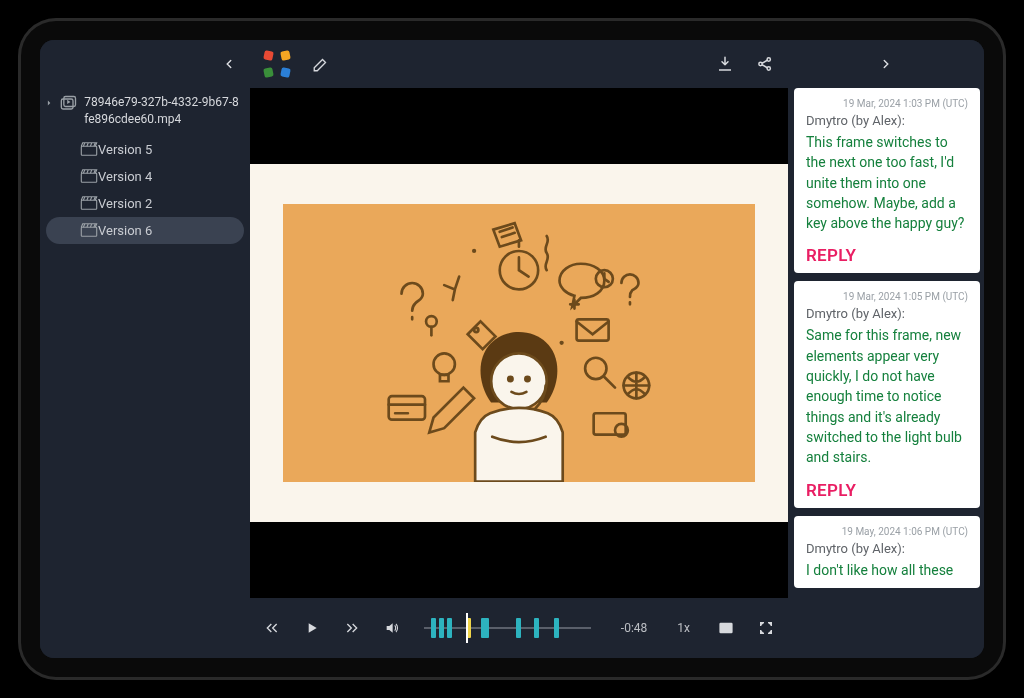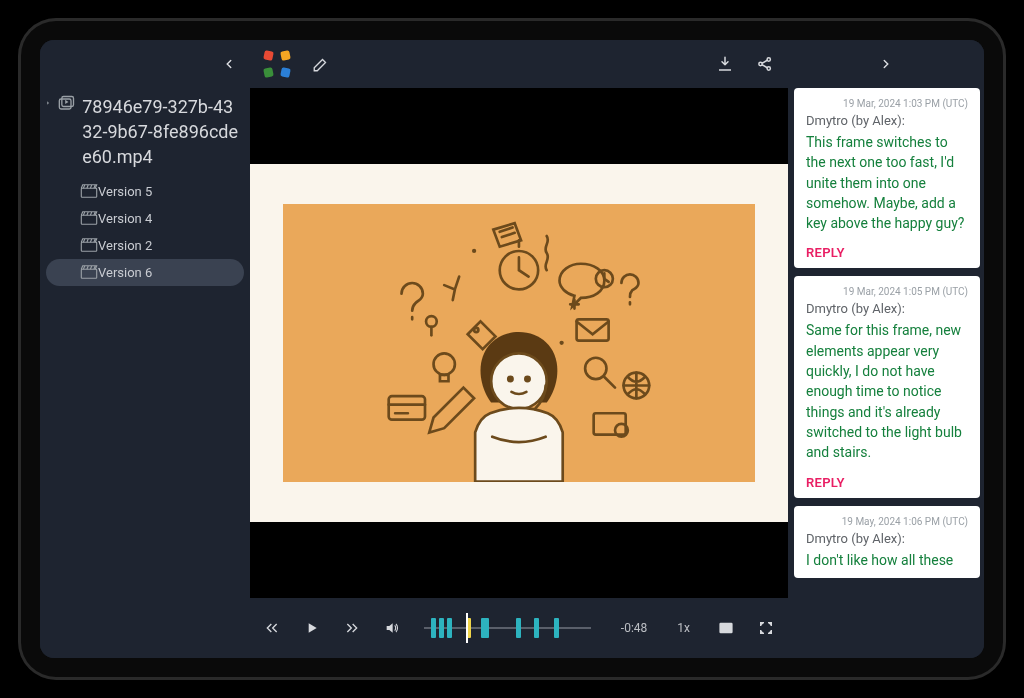--- a/index.html
+++ b/index.html
@@ -16,21 +16,21 @@
     display: flex; overflow: hidden;
   }
 
   
   .sidebar { width: 210px; background: #1e2430; display: flex; flex-direction: column; }
   .sb-header { height: 48px; display: flex; align-items: center; justify-content: flex-end; padding-right: 14px; }
   .sb-header svg { fill: #d7d9dd; }
   .filerow { display: flex; align-items: flex-start; padding: 6px 10px 4px 6px; gap: 6px; color: #d7d9dd; font-size: 12px; }
   .filerow .chev { width: 10px; height: 10px; margin-top: 4px; }
   .file-icon { width: 20px; height: 20px; flex-shrink: 0; }
-  .filename { font-size: 18px; line-height: 1.4; word-break: break-all; }
+  .filename { font-size: 12px; line-height: 1.4; word-break: break-all; }
   .versions { margin-top: 4px; }
   .ver { display: flex; align-items: center; padding: 6px 8px 6px 34px; color: #c9ccd2; font-size: 13px; border-radius: 14px; margin: 0 6px; }
   .ver.active { background: #3a4251; }
   .clap { width: 18px; height: 14px; flex-shrink: 0; }
 
   
   .center { flex: 1; background: #1e2430; display: flex; flex-direction: column; }
   .topbar { height: 48px; display: flex; align-items: center; padding: 0 14px; gap: 22px; }
   .topbar .spacer { flex: 1; }
   .logo { width: 26px; height: 26px; position: relative; }
@@ -53,21 +53,21 @@
 
   
   .comments { width: 196px; background: #1e2430; display: flex; flex-direction: column; }
   .cm-header { height: 48px; display: flex; align-items: center; justify-content: center; }
   .cm-header svg { fill: #d7d9dd; }
   .cm-list { flex: 1; overflow: hidden; padding: 0 4px 0 6px; display: flex; flex-direction: column; gap: 8px; }
   .card { background: #fff; border-radius: 4px; padding: 10px 12px 8px; }
   .ts { color: #9aa0a6; font-size: 10px; text-align: right; margin-bottom: 4px; }
   .author { color: #5f6368; font-size: 13px; margin-bottom: 4px; }
   .body { color: #15803d; font-size: 14px; line-height: 1.45; }
-  .reply { color: #e91e63; font-size: 13px; font-weight: 600; margin-top: 12px; letter-spacing: .3px; }
+  .reply { color: #e91e63; font-size: 17px; font-weight: 600; margin-top: 12px; letter-spacing: .3px; }
   .card.cut .body { max-height: 24px; overflow: hidden; }
 </style>
 </head>
 <body>
 
 <div class="tablet">
   <div class="screen">
 
     <div class="sidebar">
       <div class="sb-header">

